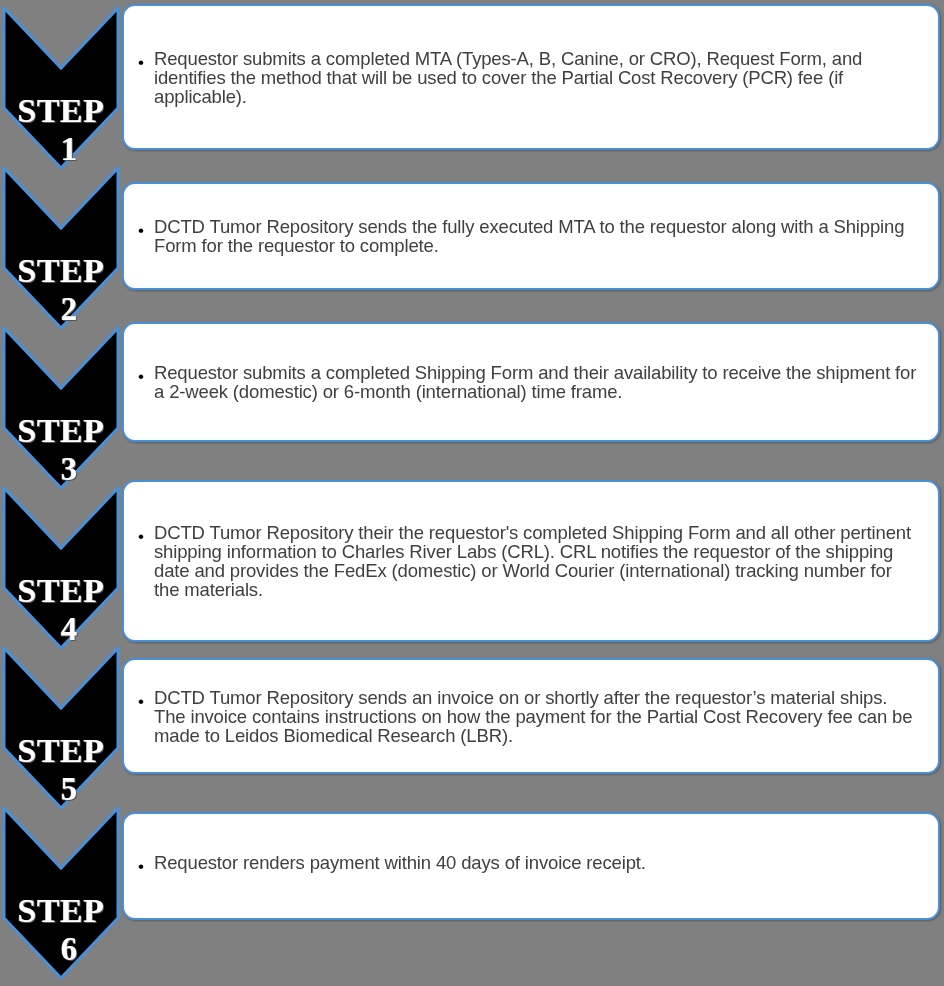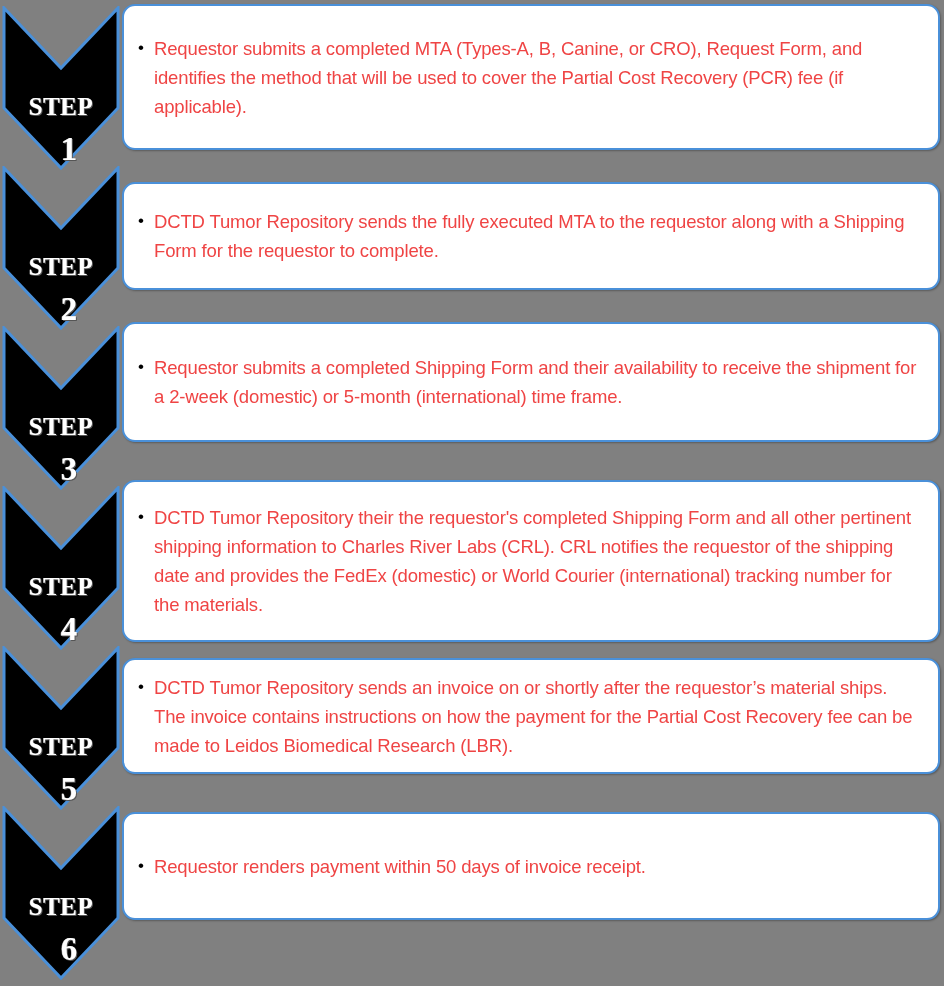--- a/index.html
+++ b/index.html
@@ -52,21 +52,21 @@
     text-align: center;
     font-family: "Liberation Serif", serif;
     font-weight: bold;
     color: #ffffff;
     text-shadow: 1px 1px 0 #555, -0.5px -0.5px 0 #999;
     line-height: 1;
     pointer-events: none;
   }
 
   .chevron .chev-word {
-    font-size: 25px;
+    font-size: 34px;
     letter-spacing: 0.5px;
   }
 
   .chevron .chev-num {
     font-size: 33px;
     padding-left: 16px;
   }
 
   
   .step-box {
@@ -96,22 +96,22 @@
     font-size: 17px;
     line-height: 27px;
     color: #000;
     text-align: left;
   }
 
   .step-box .bullet-text {
     flex: 1 1 auto;
     font-family: "Liberation Sans", sans-serif;
     font-size: 18.5px;
-    line-height: 29px;
-    color: #ef4444;
+    line-height: 19px;
+    color: #404040;
     letter-spacing: -0.15px;
   }
 </style>
 </head>
 <body>
 
 <div id="flow-canvas">
 
   <div class="chevron-col">
 
@@ -175,38 +175,38 @@
   <div class="step-box" style="top:182px;height:108px;">
     <div class="bullet-row">
       <span class="bullet-dot">•</span>
       <span class="bullet-text">DCTD Tumor Repository sends the fully executed MTA to the requestor along with a Shipping Form for the requestor to complete.</span>
     </div>
   </div>
 
   <div class="step-box" style="top:322px;height:120px;">
     <div class="bullet-row">
       <span class="bullet-dot">•</span>
-      <span class="bullet-text">Requestor submits a completed Shipping Form and their availability to receive the shipment for a 2-week (domestic) or 5-month (international) time frame.</span>
+      <span class="bullet-text">Requestor submits a completed Shipping Form and their availability to receive the shipment for a 2-week (domestic) or 6-month (international) time frame.</span>
     </div>
   </div>
 
   <div class="step-box" style="top:480px;height:162px;">
     <div class="bullet-row">
       <span class="bullet-dot">•</span>
       <span class="bullet-text">DCTD Tumor Repository their the requestor's completed Shipping Form and all other pertinent shipping information to Charles River Labs (CRL). CRL notifies the requestor of the shipping date and provides the FedEx (domestic) or World Courier (international) tracking number for the materials.</span>
     </div>
   </div>
 
   <div class="step-box" style="top:658px;height:116px;">
     <div class="bullet-row">
       <span class="bullet-dot">•</span>
       <span class="bullet-text">DCTD Tumor Repository sends an invoice on or shortly after the requestor’s material ships. The invoice contains instructions on how the payment for the Partial Cost Recovery fee can be made to Leidos Biomedical Research (LBR).</span>
     </div>
   </div>
 
   <div class="step-box" style="top:812px;height:108px;">
     <div class="bullet-row">
       <span class="bullet-dot">•</span>
-      <span class="bullet-text">Requestor renders payment within 50 days of invoice receipt.</span>
+      <span class="bullet-text">Requestor renders payment within 40 days of invoice receipt.</span>
     </div>
   </div>
 
 </div>
 
 </body></html>

